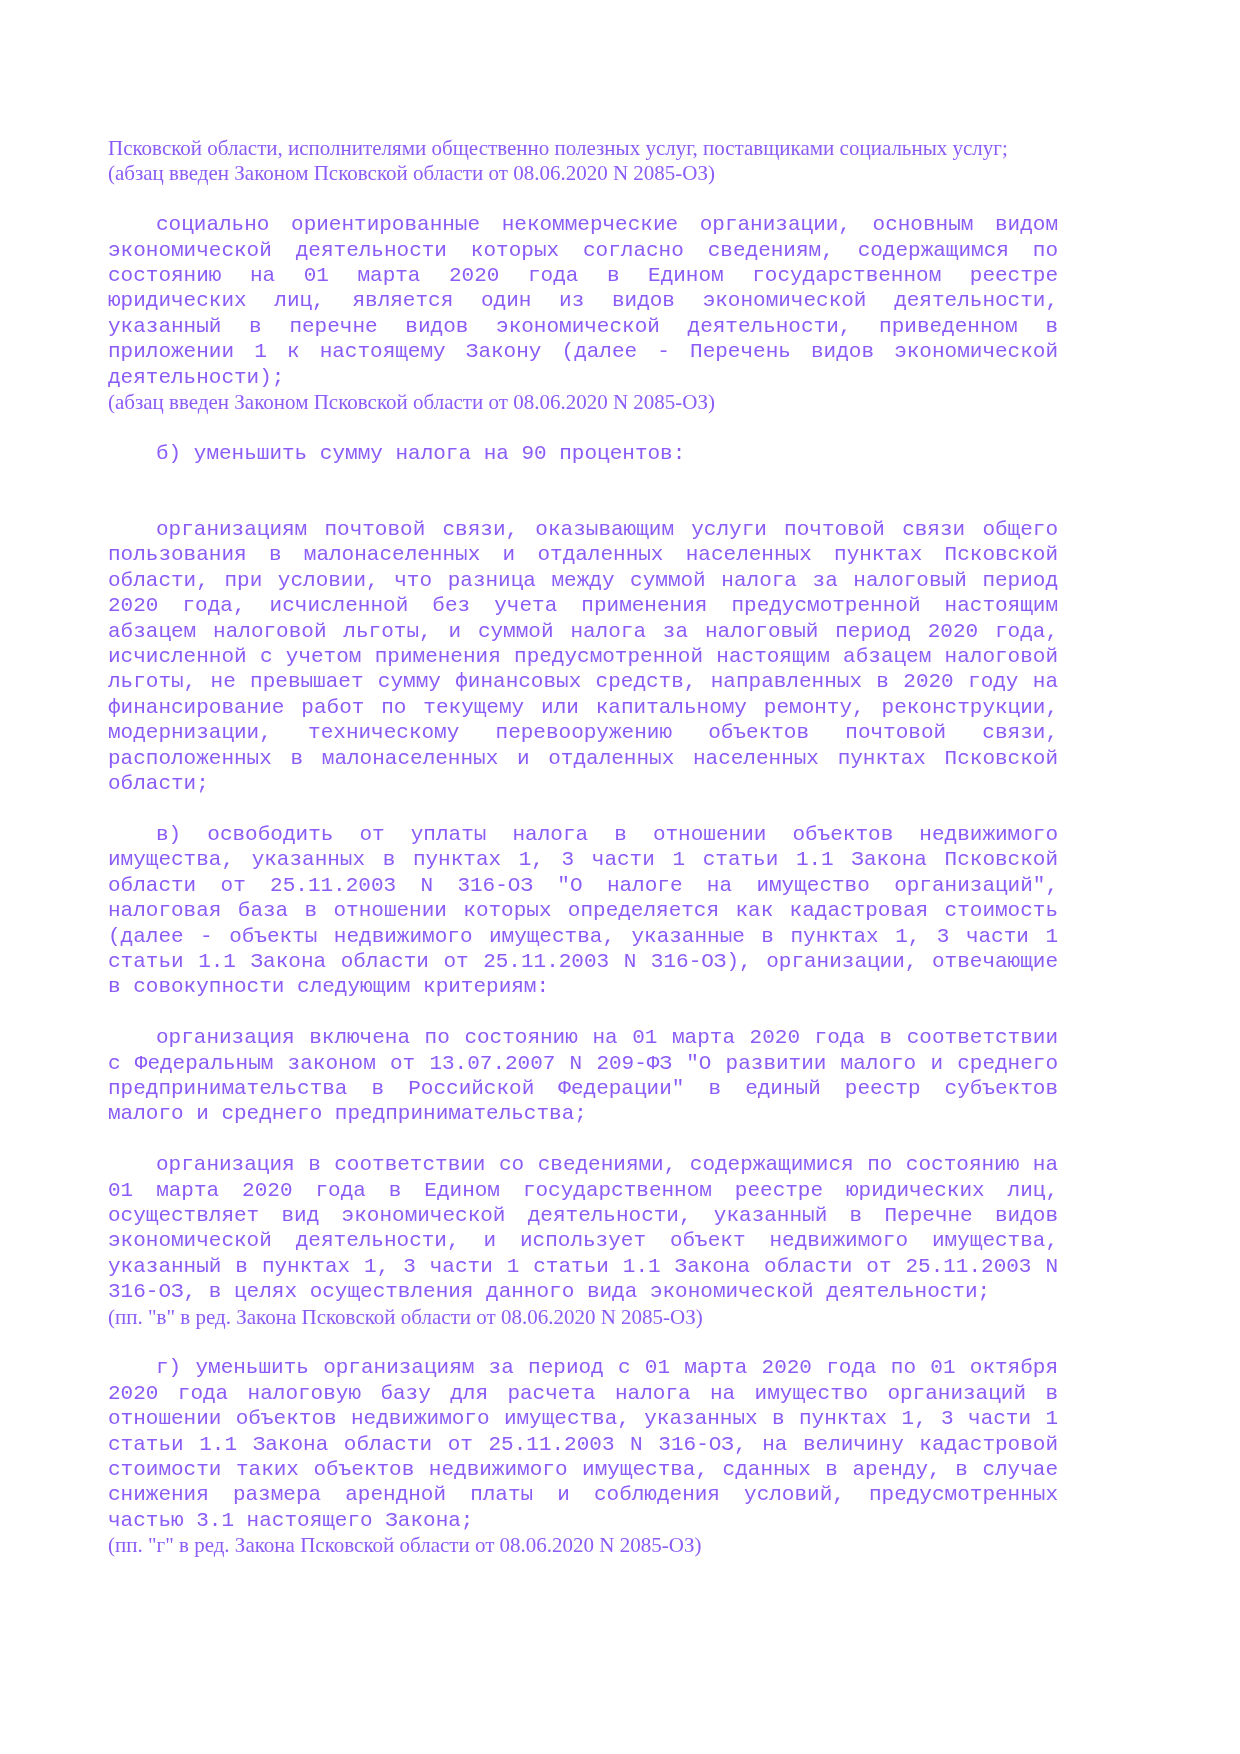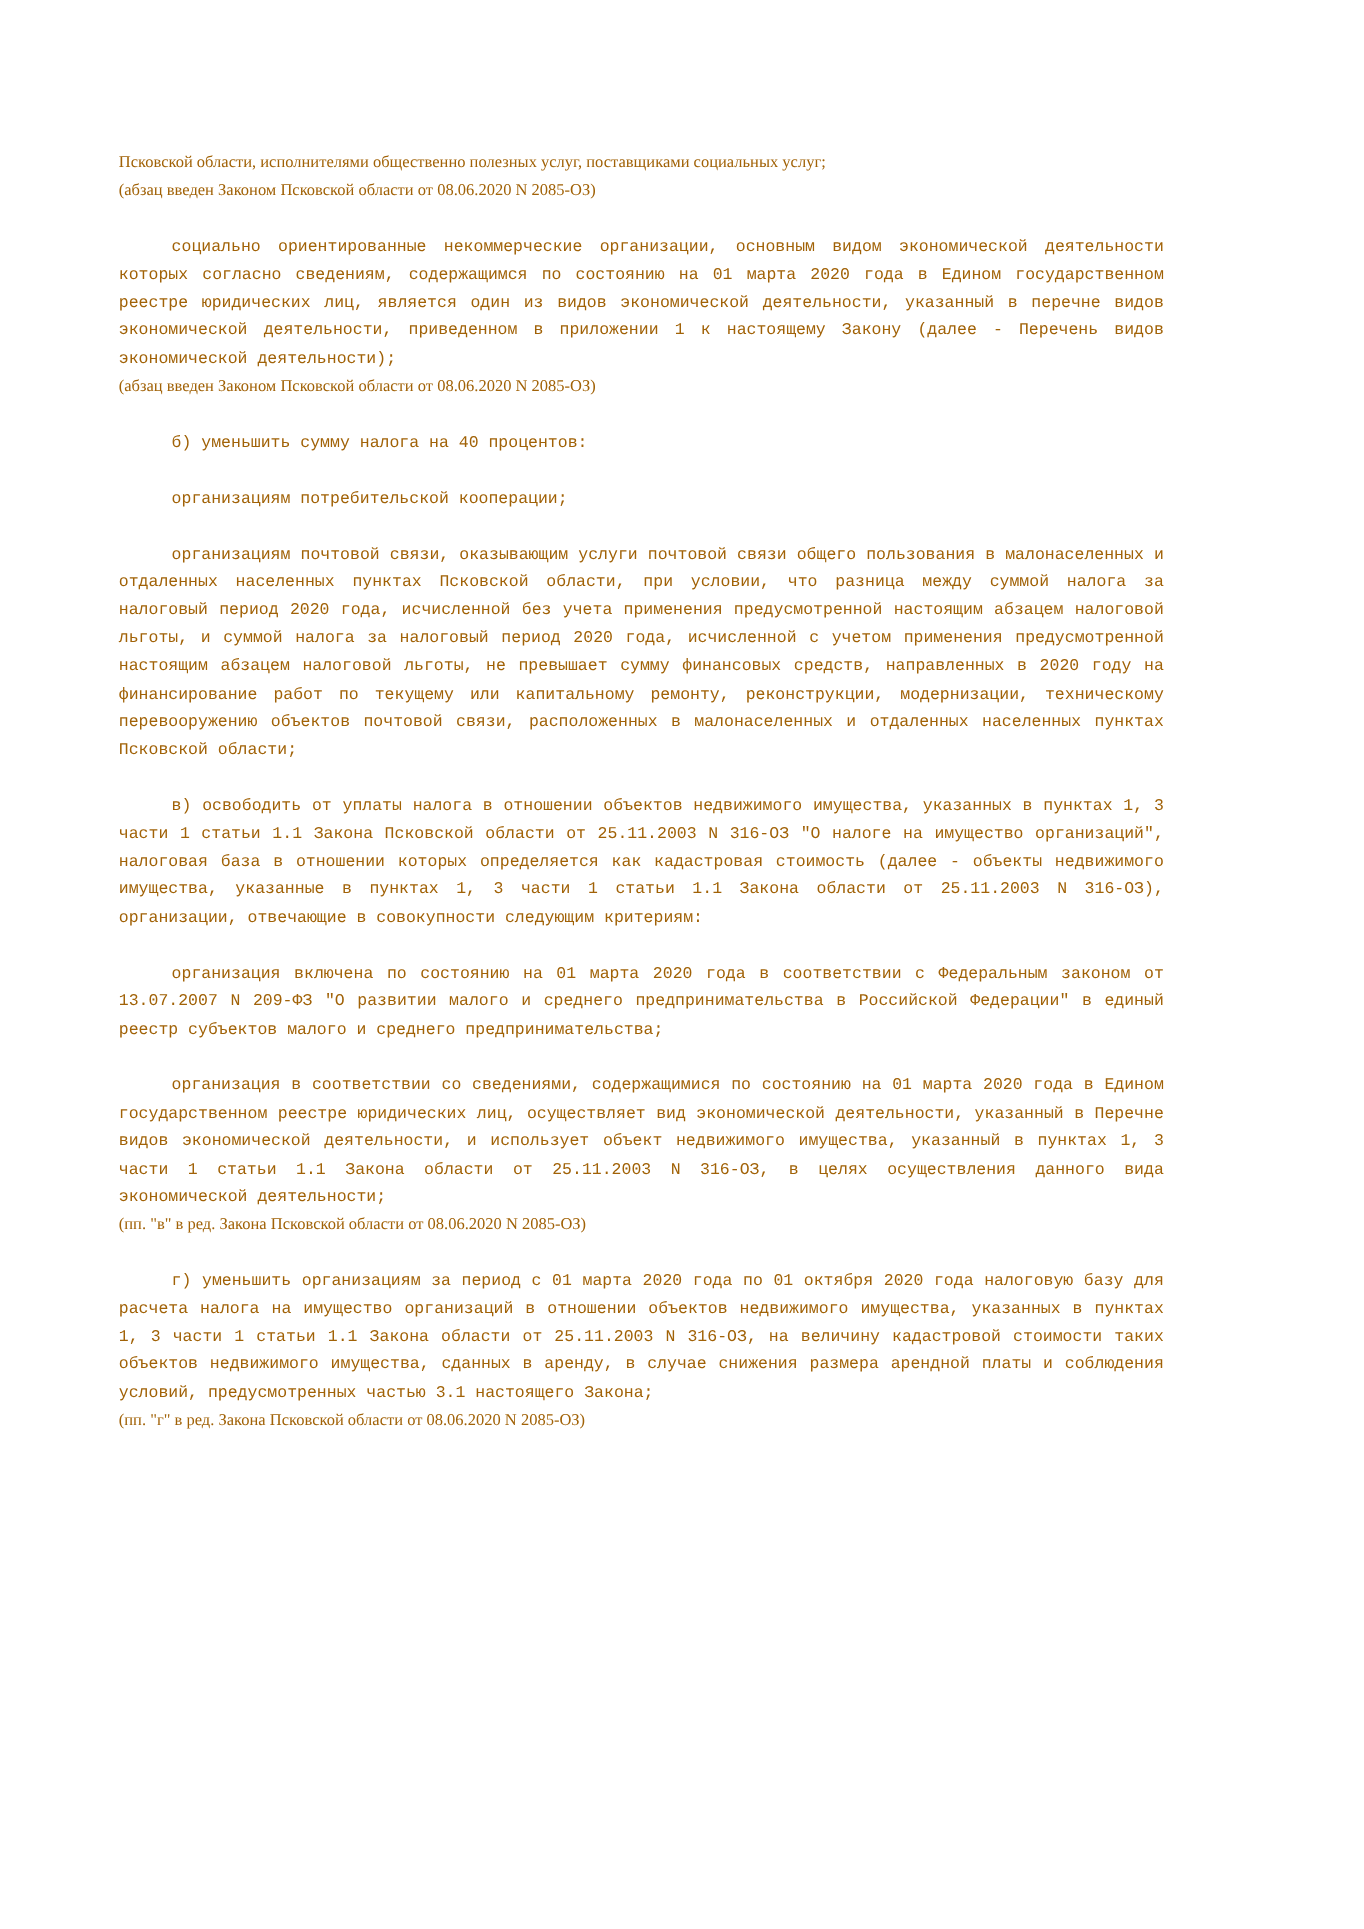--- a/index.html
+++ b/index.html
@@ -3,44 +3,43 @@
 <meta charset="utf-8">
 <style>
   html, body { margin: 0; padding: 0; background: #ffffff; }
   body { width: 1240px; height: 1754px; position: relative; overflow: hidden; }
   .page {
     position: absolute;
     left: 108px;
     top: 136px;
     width: 950px;
     font-family: "Liberation Serif", "DejaVu Serif", serif;
-    font-size: 15px;
+    font-size: 21px;
     line-height: 25.4px;
-    color: #a16207;
+    color: #8b5cf6;
   }
   .p { margin: 0; text-align: justify; text-align-last: left; }
   .indent { text-indent: 48px; font-family: Liberation Mono, monospace; }
   .gap { height: 25.4px; }
 </style>
 </head>
 <body>
 
 <div class="page">
   <p class="p">Псковской области, исполнителями общественно полезных услуг, поставщиками социальных услуг;</p>
   <p class="p">(абзац введен Законом Псковской области от 08.06.2020 N 2085-ОЗ)</p>
   <div class="gap"></div>
 
   <p class="p indent">социально ориентированные некоммерческие организации, основным видом экономической деятельности которых согласно сведениям, содержащимся по состоянию на 01 марта 2020 года в Едином государственном реестре юридических лиц, является один из видов экономической деятельности, указанный в перечне видов экономической деятельности, приведенном в приложении 1 к настоящему Закону (далее - Перечень видов экономической деятельности);</p>
   <p class="p">(абзац введен Законом Псковской области от 08.06.2020 N 2085-ОЗ)</p>
   <div class="gap"></div>
 
-  <p class="p indent">б) уменьшить сумму налога на 40 процентов:</p>
+  <p class="p indent">б) уменьшить сумму налога на 90 процентов:</p>
   <div class="gap"></div>
 
-  <p class="p indent">организациям потребительской кооперации;</p>
   <div class="gap"></div>
 
   <p class="p indent">организациям почтовой связи, оказывающим услуги почтовой связи общего пользования в малонаселенных и отдаленных населенных пунктах Псковской области, при условии, что разница между суммой налога за налоговый период 2020 года, исчисленной без учета применения предусмотренной настоящим абзацем налоговой льготы, и суммой налога за налоговый период 2020 года, исчисленной с учетом применения предусмотренной настоящим абзацем налоговой льготы, не превышает сумму финансовых средств, направленных в 2020 году на финансирование работ по текущему или капитальному ремонту, реконструкции, модернизации, техническому перевооружению объектов почтовой связи, расположенных в малонаселенных и отдаленных населенных пунктах Псковской области;</p>
   <div class="gap"></div>
 
   <p class="p indent">в) освободить от уплаты налога в отношении объектов недвижимого имущества, указанных в пунктах 1, 3 части 1 статьи 1.1 Закона Псковской области от 25.11.2003 N 316-ОЗ "О налоге на имущество организаций", налоговая база в отношении которых определяется как кадастровая стоимость (далее - объекты недвижимого имущества, указанные в пунктах 1, 3 части 1 статьи 1.1 Закона области от 25.11.2003 N 316-ОЗ), организации, отвечающие в совокупности следующим критериям:</p>
   <div class="gap"></div>
 
   <p class="p indent">организация включена по состоянию на 01 марта 2020 года в соответствии с Федеральным законом от 13.07.2007 N 209-ФЗ "О развитии малого и среднего предпринимательства в Российской Федерации" в единый реестр субъектов малого и среднего предпринимательства;</p>
   <div class="gap"></div>

